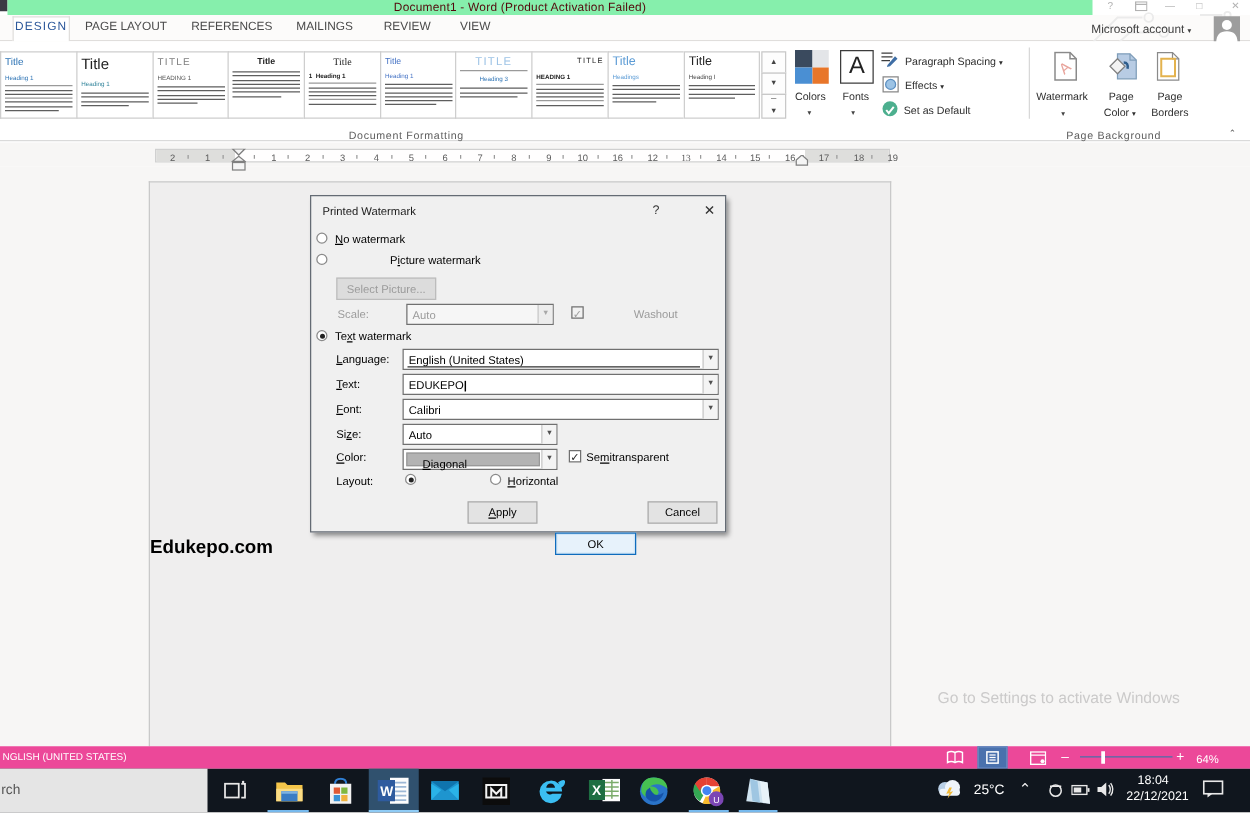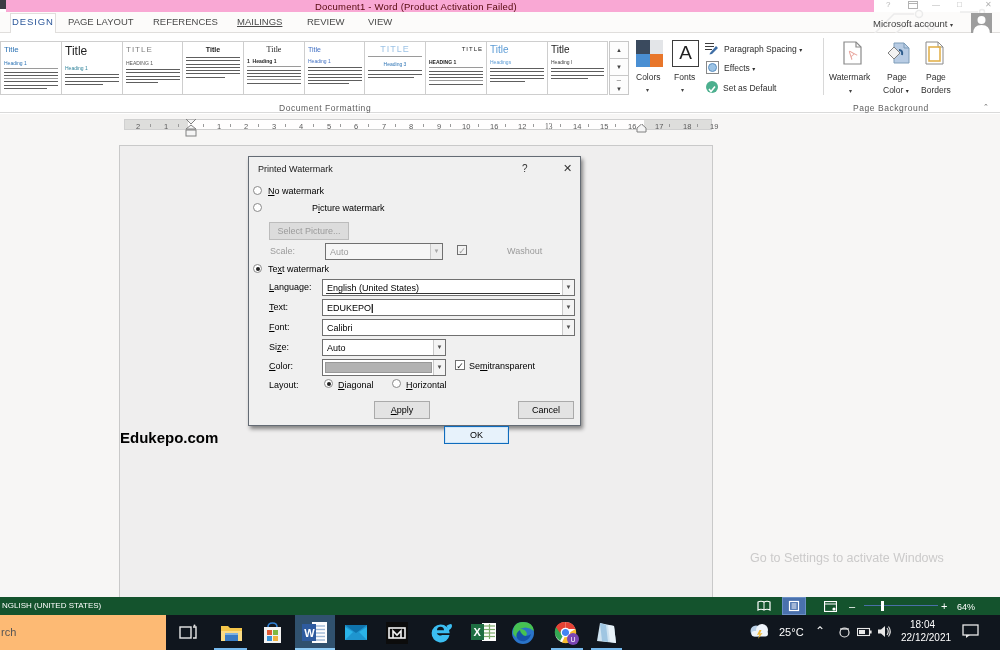--- a/index.html
+++ b/index.html
@@ -1,21 +1,21 @@
 <!DOCTYPE html>
 <html><head>
 <meta charset="utf-8">
 <style>
   * { margin:0; padding:0; box-sizing:border-box; }
   html,body { width:1000px; height:650px; overflow:hidden; }
   body { font-family:"Liberation Sans", sans-serif; position:relative; background:#fff; }
   .abs { position:absolute; }
 
   
-  #titlebar { left:6px; top:0; width:868px; height:12px; background:#f9a8d4; }
+  #titlebar { left:6px; top:0; width:868px; height:12px; background:#86efac; }
   #titletext { left:-24px; top:1px; width:868px; text-align:center; font-size:9.5px; letter-spacing:0.2px; color:#54080c; }
   #corner-ic { left:0; top:0; width:6px; height:9px; background:#3b3b44; }
   
   #circuit { left:874px; top:0; width:126px; height:40px; overflow:hidden; }
   .winbtn { color:#b2b2b2; font-size:8px; top:0px; }
 
   
   #tabrow { left:0; top:12px; width:1000px; height:21px; background:#fcfbfa; }
   #tabline { left:0; top:32px; width:1000px; height:1px; background:#e0dedc; }
   #destab { left:10px; top:13px; width:46px; height:20px; background:#fff; border:1px solid #e0dedc; border-bottom:none; }
@@ -52,24 +52,24 @@
   #dlg .lbl { position:absolute; font-size:9px; color:#000; }
   #dlg .dis { color:#9b9b9b; }
   .radio { position:absolute; width:9px; height:9px; border:1px solid #8a8a8a; border-radius:50%; background:#fff; }
   .radio.sel::after { content:""; position:absolute; left:1.5px; top:1.5px; width:4px; height:4px; border-radius:50%; background:#222; }
   .combo { position:absolute; background:#fff; border:1px solid #707070; height:17px; }
   .combo .arrowbox { position:absolute; right:0; top:0; width:12px; height:100%; background:#f4f4f4; border-left:1px solid #c8c8c8; color:#505050; font-size:6px; text-align:center; line-height:15px; }
   .cbx { position:absolute; width:10px; height:10px; border:1px solid #707070; background:#fff; font-size:9px; line-height:10px; text-align:center; color:#2b2b2b; }
   .btn { position:absolute; height:18px; background:#e3e3e3; border:1px solid #aaaaaa; font-size:9px; text-align:center; line-height:16px; }
 
   
-  #statusbar { left:0; top:597px; width:1000px; height:18px; background:#14532d; color:#fff; }
+  #statusbar { left:0; top:597px; width:1000px; height:18px; background:#ec4899; color:#fff; }
   
   #taskbar { left:0; top:615px; width:1000px; height:35px; background:#10161e; color:#fff; }
-  #search { position:absolute; left:0; top:0; width:166px; height:35px; background:#fdba74; color:#555; font-size:11px; }
+  #search { position:absolute; left:0; top:0; width:166px; height:35px; background:#e5e5e5; color:#555; font-size:11px; }
   .tico { position:absolute; top:5px; width:25px; height:25px; }
   .underline { position:absolute; top:33px; height:2px; background:#76b9ed; }
 </style>
 </head>
 <body>
 
 <div class="abs" id="corner-ic"></div>
 <div class="abs" id="titlebar">
     <div class="abs" id="titletext">Document1 - Word (Product Activation Failed)</div>
   </div>
@@ -96,21 +96,21 @@
     <path d="M86 12 L104 12"></path>
         <circle cx="108" cy="12" r="2.5"></circle>
   </g>
 </svg>
 </div>
 
 <div class="abs" id="destab"></div>
 <div class="abs tab" style="left:12px;top:16px;font-size:9.5px;letter-spacing:0.9px;color:#2b579a;">DESIGN</div>
 <div class="abs tab" style="left:68px;top:16px;font-size:9.5px;color:#4a4a4a;">PAGE LAYOUT</div>
 <div class="abs tab" style="left:153px;top:16px;font-size:9.5px;color:#4a4a4a;">REFERENCES</div>
-<div class="abs tab" style="left:237px;top:16px;font-size:9.5px;color:#4a4a4a;text-decoration:underline;">MAILINGS</div>
+<div class="abs tab" style="left:237px;top:16px;font-size:9.5px;color:#4a4a4a;">MAILINGS</div>
 <div class="abs tab" style="left:307px;top:16px;font-size:9.5px;color:#4a4a4a;">REVIEW</div>
 <div class="abs tab" style="left:368px;top:16px;font-size:9.5px;color:#4a4a4a;">VIEW</div>
 <div class="abs" id="msacct">Microsoft account <span style="font-size:6px;">▾</span></div>
 <div class="abs" id="avatar">
   <svg width="21" height="21">
       <circle cx="10.5" cy="7" r="4" fill="#fff"></circle>
       <path d="M2 21 Q2 12 10.5 12 Q19 12 19 21 Z" fill="#fff"></path>
     </svg>
 </div>
 
@@ -411,21 +411,21 @@
   <div class="lbl" style="left:20px;top:204px;"><u>C</u>olor:</div>
   <div class="combo" style="left:73px;top:202px;width:124px;">
     <div class="abs" style="left:2px;top:2px;width:107px;height:11px;background:#b3b3b3;border:1px solid #999;"></div>
     <div class="arrowbox">▼</div>
   </div>
   <div class="cbx" style="left:206px;top:203px;">✓</div>
   <div class="lbl" style="left:220px;top:204px;">Se<u>m</u>itransparent</div>
 
   <div class="lbl" style="left:20px;top:223px;text-align:right;">Layout:</div>
   <div class="radio sel" style="left:75px;top:222px;"></div>
-  <div class="lbl" style="left:89px;top:223px;"><u>D</u>iagonal</div>
+  <div class="lbl" style="left:89px;top:209px;"><u>D</u>iagonal</div>
   <div class="radio" style="left:143px;top:222px;"></div>
   <div class="lbl" style="left:157px;top:223px;"><u>H</u>orizontal</div>
 
   <div class="btn" style="left:125px;top:244px;width:56px;"><u>A</u>pply</div>
   <div class="btn" style="left:195px;top:244px;width:65px;background:#e7f2fb;border-color:#0f6cbd;box-shadow:inset 0 0 0 1px #cfe5f7;margin-top:25px;">OK</div>
   <div class="btn" style="left:269px;top:244px;width:56px;">Cancel</div>
 </div>
 
 <div class="abs" id="statusbar">
   <div class="abs" style="left:2px;top:4px;font-size:8px;color:#fff;">NGLISH (UNITED STATES)</div>

